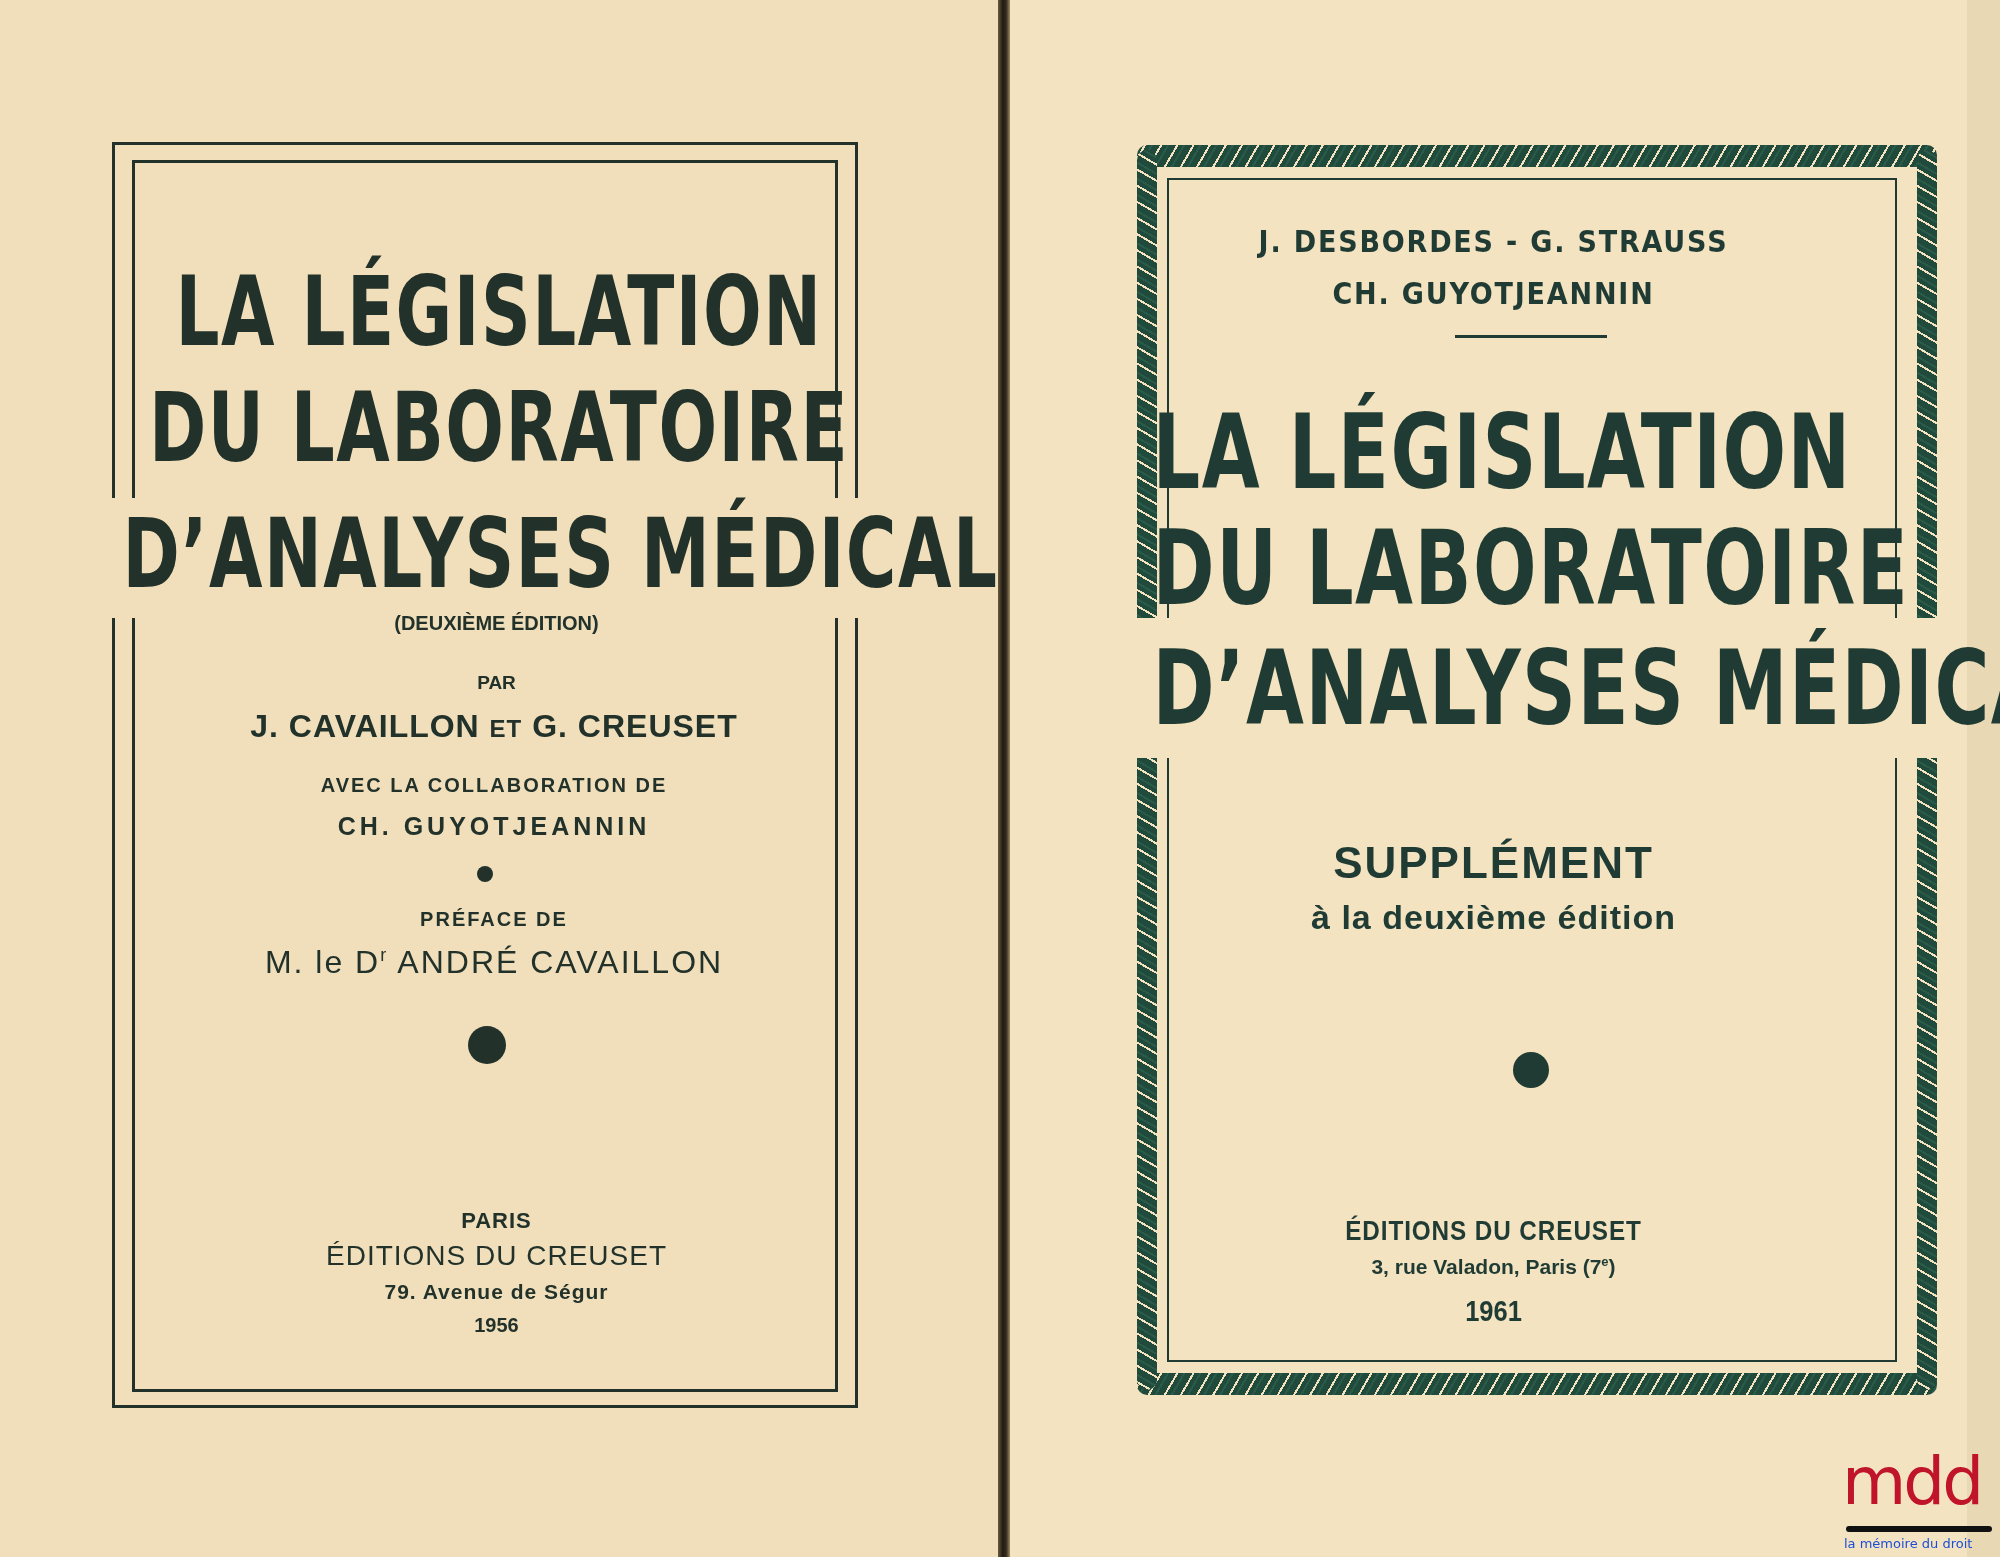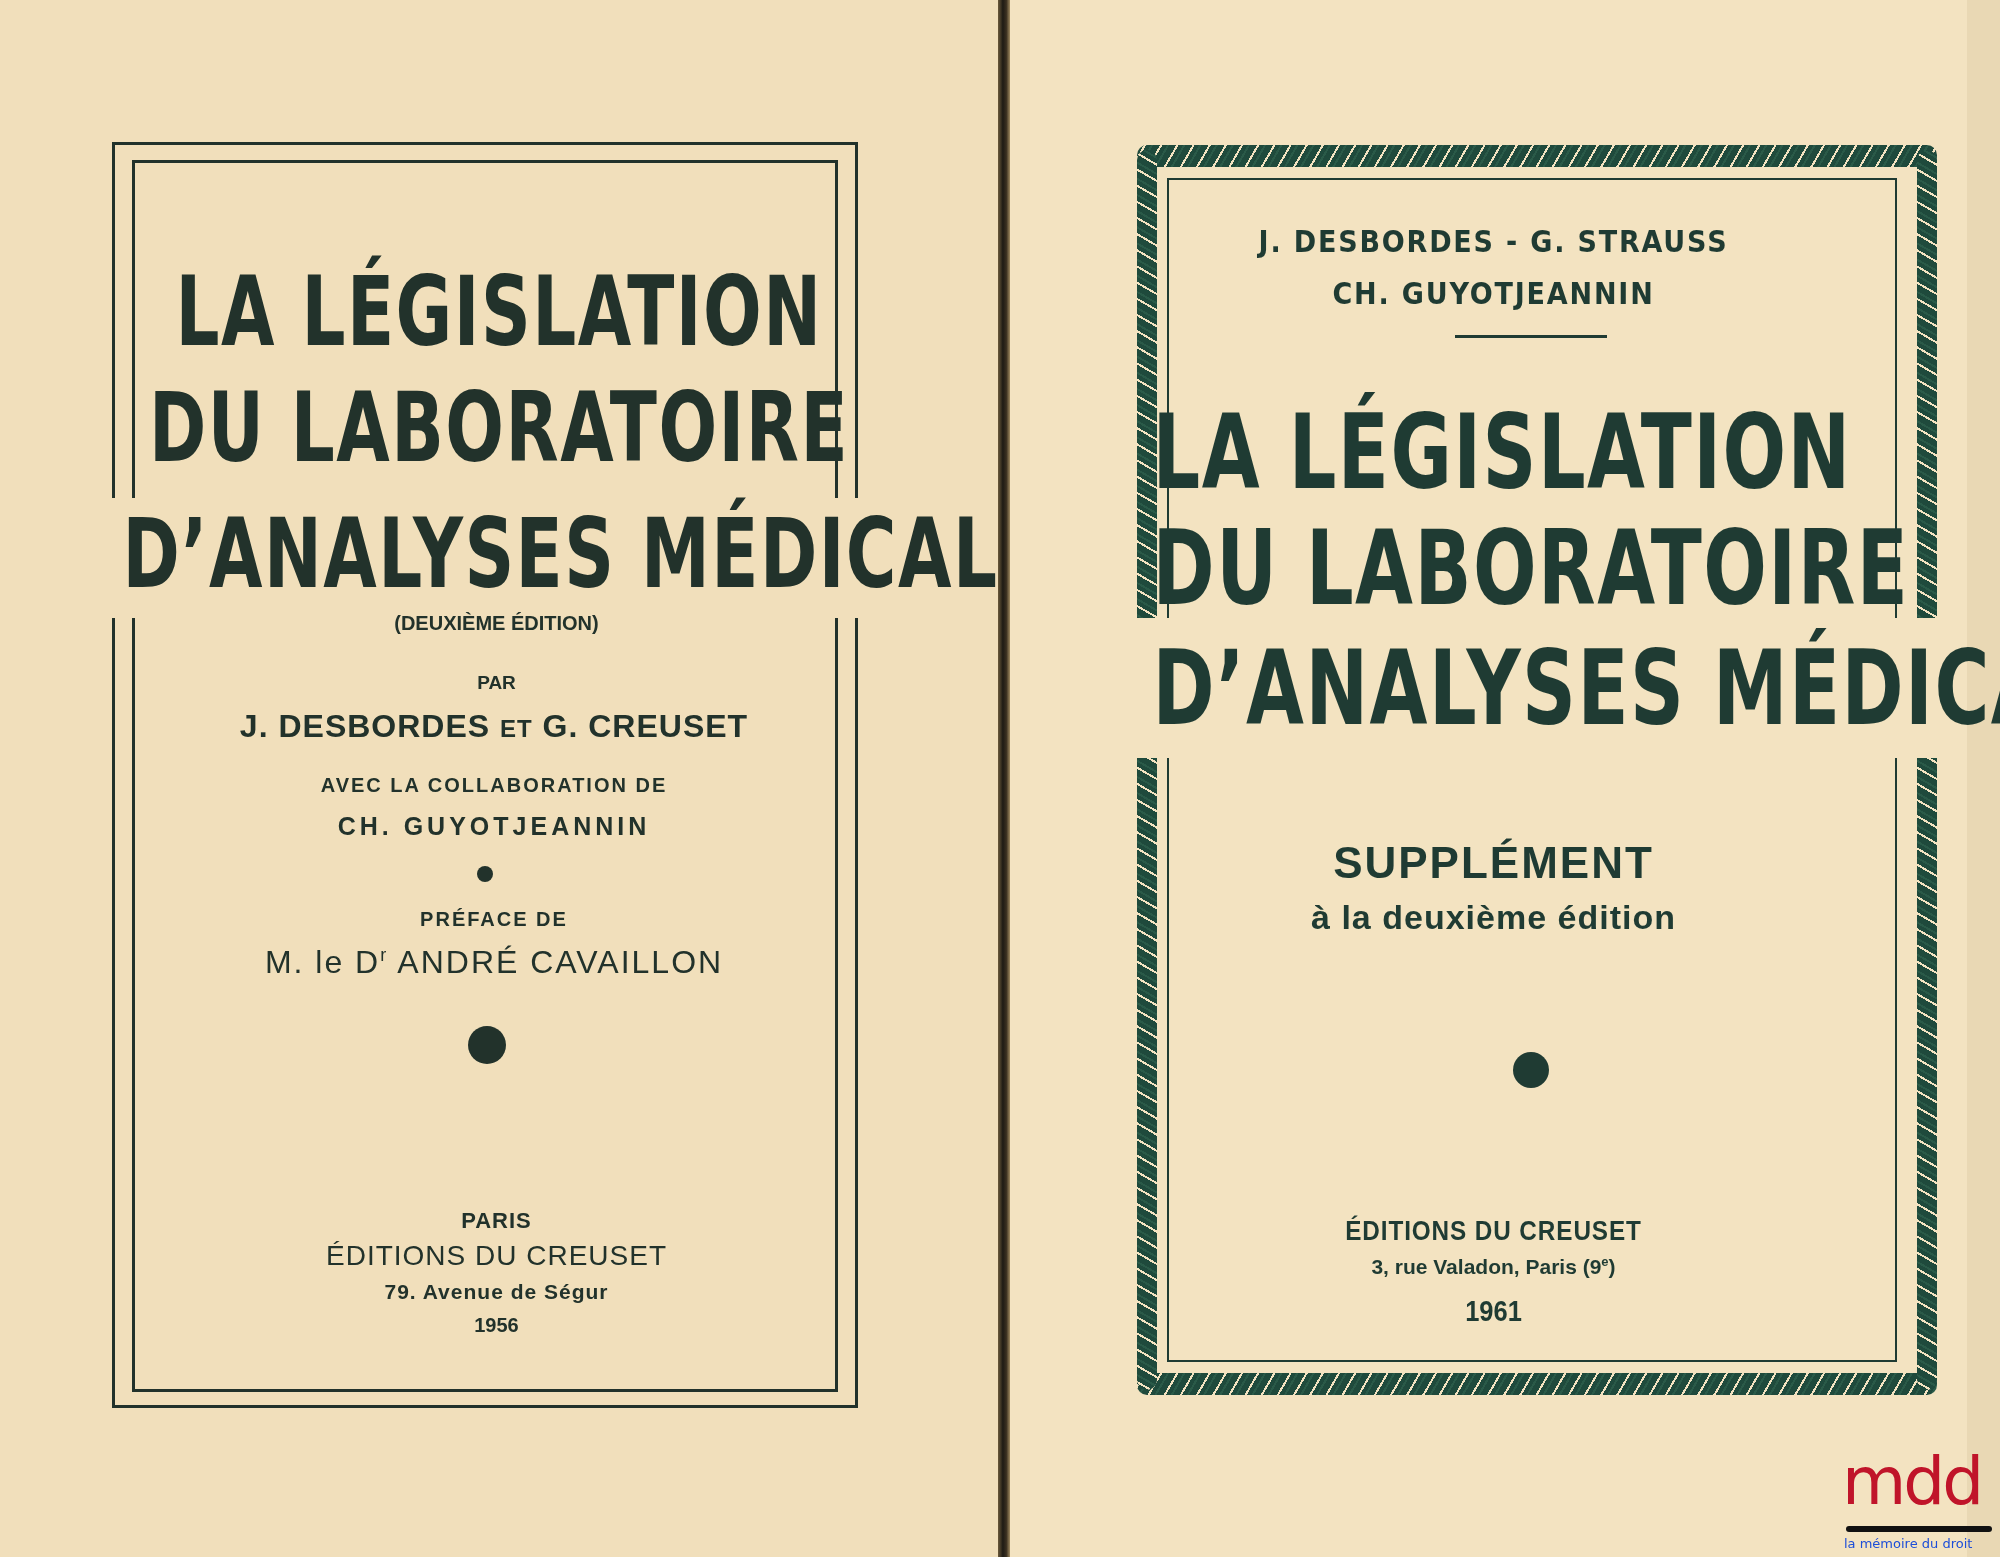--- a/index.html
+++ b/index.html
@@ -39,21 +39,21 @@
 
   <div class="gapmask" style="left:100px;top:498px;width:770px;height:120px;background:#f1dfbb;"></div>
 
   <span class="cond ink-left t-title" style="top:262px;font-size:96px;line-height:100px;">LA  LÉGISLATION</span>
   <span class="cond ink-left t-title" style="top:378px;font-size:96px;line-height:100px;">DU  LABORATOIRE</span>
   <span class="cond ink-left t-title" style="top:504px;font-size:96px;line-height:100px;left:-20px;">D’ANALYSES  MÉDICALES</span>
 
   <span class="txt ink-left b" style="top:612px;font-size:20px;left:-5px;">(DEUXIÈME  ÉDITION)</span>
   <span class="txt ink-left b" style="top:672px;font-size:19px;left:-5px;">PAR</span>
   <div class="txt ink-left b" style="top:708px;font-size:32px;letter-spacing:1px;left:-10px;">
-    <span>J. DESBORDES</span>
+    <span>J. CAVAILLON</span>
     <span style="font-size:24px;">ET</span>
     <span>G. CREUSET</span>
   </div>
   <span class="txt ink-left b" style="top:774px;font-size:20px;letter-spacing:2px;left:-10px;">AVEC  LA  COLLABORATION  DE</span>
   <span class="txt ink-left b" style="top:812px;font-size:25px;letter-spacing:4px;left:-10px;">CH.  GUYOTJEANNIN</span>
   <div class="dot" style="left:477px;top:866px;width:16px;height:16px;background:#22322b;"></div>
   <span class="txt ink-left b" style="top:908px;font-size:20px;letter-spacing:2px;left:-10px;">PRÉFACE  DE</span>
   <div class="txt ink-left" style="top:944px;font-size:32px;letter-spacing:2px;left:-10px;">
     <span>M.  le  D</span><sup style="font-size:18px;">r</sup><span> ANDRÉ  CAVAILLON</span>
   </div>
@@ -83,21 +83,21 @@
   <span class="cond ink t-title" style="top:400px;font-size:104px;line-height:104px;left:10px;">LA  LÉGISLATION</span>
   <span class="cond ink t-title" style="top:516px;font-size:104px;line-height:104px;left:10px;">DU  LABORATOIRE</span>
   <span class="cond ink t-title" style="top:636px;font-size:104px;line-height:104px;left:10px;">D’ANALYSES  MÉDICALES</span>
 
   <span class="txt ink b" style="top:838px;font-size:44px;letter-spacing:2px;left:10px;">SUPPLÉMENT</span>
   <span class="txt ink" style="top:898px;font-size:34px;letter-spacing:1px;left:10px;font-weight:bold;">à la deuxième édition</span>
   <div class="dot" style="left:503px;top:1052px;width:36px;height:36px;background:#1f3b33;"></div>
 
   <span class="txt ink b" style="top:1216px;font-size:27px;letter-spacing:1px;transform:scaleX(0.9);left:10px;">ÉDITIONS  DU  CREUSET</span>
   <div class="txt ink b" style="top:1254px;font-size:21px;left:10px;">
-    <span>3, rue Valadon, Paris (9</span><sup style="font-size:13px;">e</sup><span>)</span>
+    <span>3, rue Valadon, Paris (7</span><sup style="font-size:13px;">e</sup><span>)</span>
   </div>
   <span class="txt ink b" style="top:1294px;font-size:30px;transform:scaleX(0.85);left:10px;">1961</span>
 </div>
 
 <div class="logo" style="left:1838px;top:1446px;width:160px;height:110px;">
   <span style="position:absolute;left:4px;top:-4px;font-family:'DejaVu Sans',sans-serif;font-size:66px;color:#c0142a;letter-spacing:-3px;line-height:80px;">mdd</span>
   <div style="position:absolute;left:8px;top:80px;width:146px;height:6px;border-radius:3px;background:#111111;"></div>
   <span style="position:absolute;left:6px;top:90px;font-family:'DejaVu Sans',sans-serif;font-size:13px;color:#1d4ed8;white-space:nowrap;">la mémoire du droit</span>
 </div>
 

